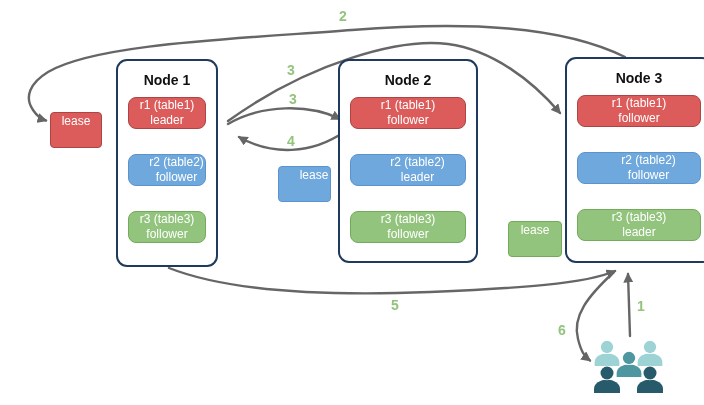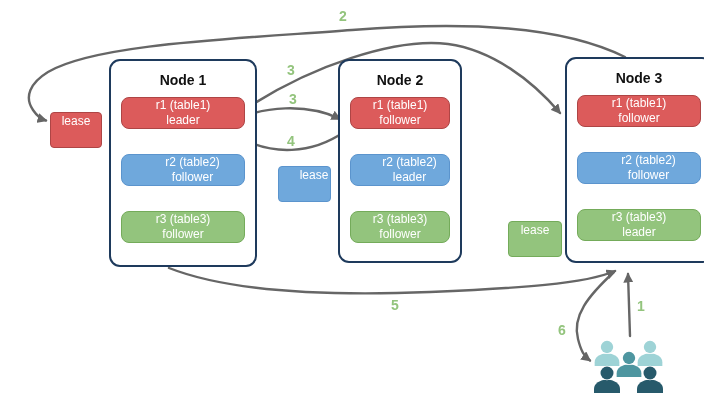--- a/index.html
+++ b/index.html
@@ -64,37 +64,37 @@
 
     <g>
       <use href="#person" class="p-light" transform="translate(607,366) scale(0.95)"></use>
       <use href="#person" class="p-light" transform="translate(650,366) scale(0.95)"></use>
       <use href="#person" class="p-mid" transform="translate(629,377) scale(0.95)"></use>
       <use href="#person" class="p-dark" transform="translate(607,393)"></use>
       <use href="#person" class="p-dark" transform="translate(650,393)"></use>
     </g>
   </svg>
 
-  <div class="node" style="left:109px;top:59px;width:148px;height:208px">
+  <div class="node" style="left:116px;top:59px;width:102px;height:208px">
     <div class="node-title">Node 1</div>
     <div class="replica c-red">
       <div>r1 (table1)</div>
       <div>leader</div>
     </div>
     <div class="replica c-blue">
       <div>r2 (table2)</div>
       <div>follower</div>
     </div>
     <div class="replica c-green">
       <div>r3 (table3)</div>
       <div>follower</div>
     </div>
   </div>
 
-  <div class="node" style="left:338px;top:59px;width:124px;height:204px">
+  <div class="node" style="left:338px;top:59px;width:140px;height:204px">
     <div class="node-title">Node 2</div>
     <div class="replica c-red">
       <div>r1 (table1)</div>
       <div>follower</div>
     </div>
     <div class="replica c-blue">
       <div>r2 (table2)</div>
       <div>leader</div>
     </div>
     <div class="replica c-green">

